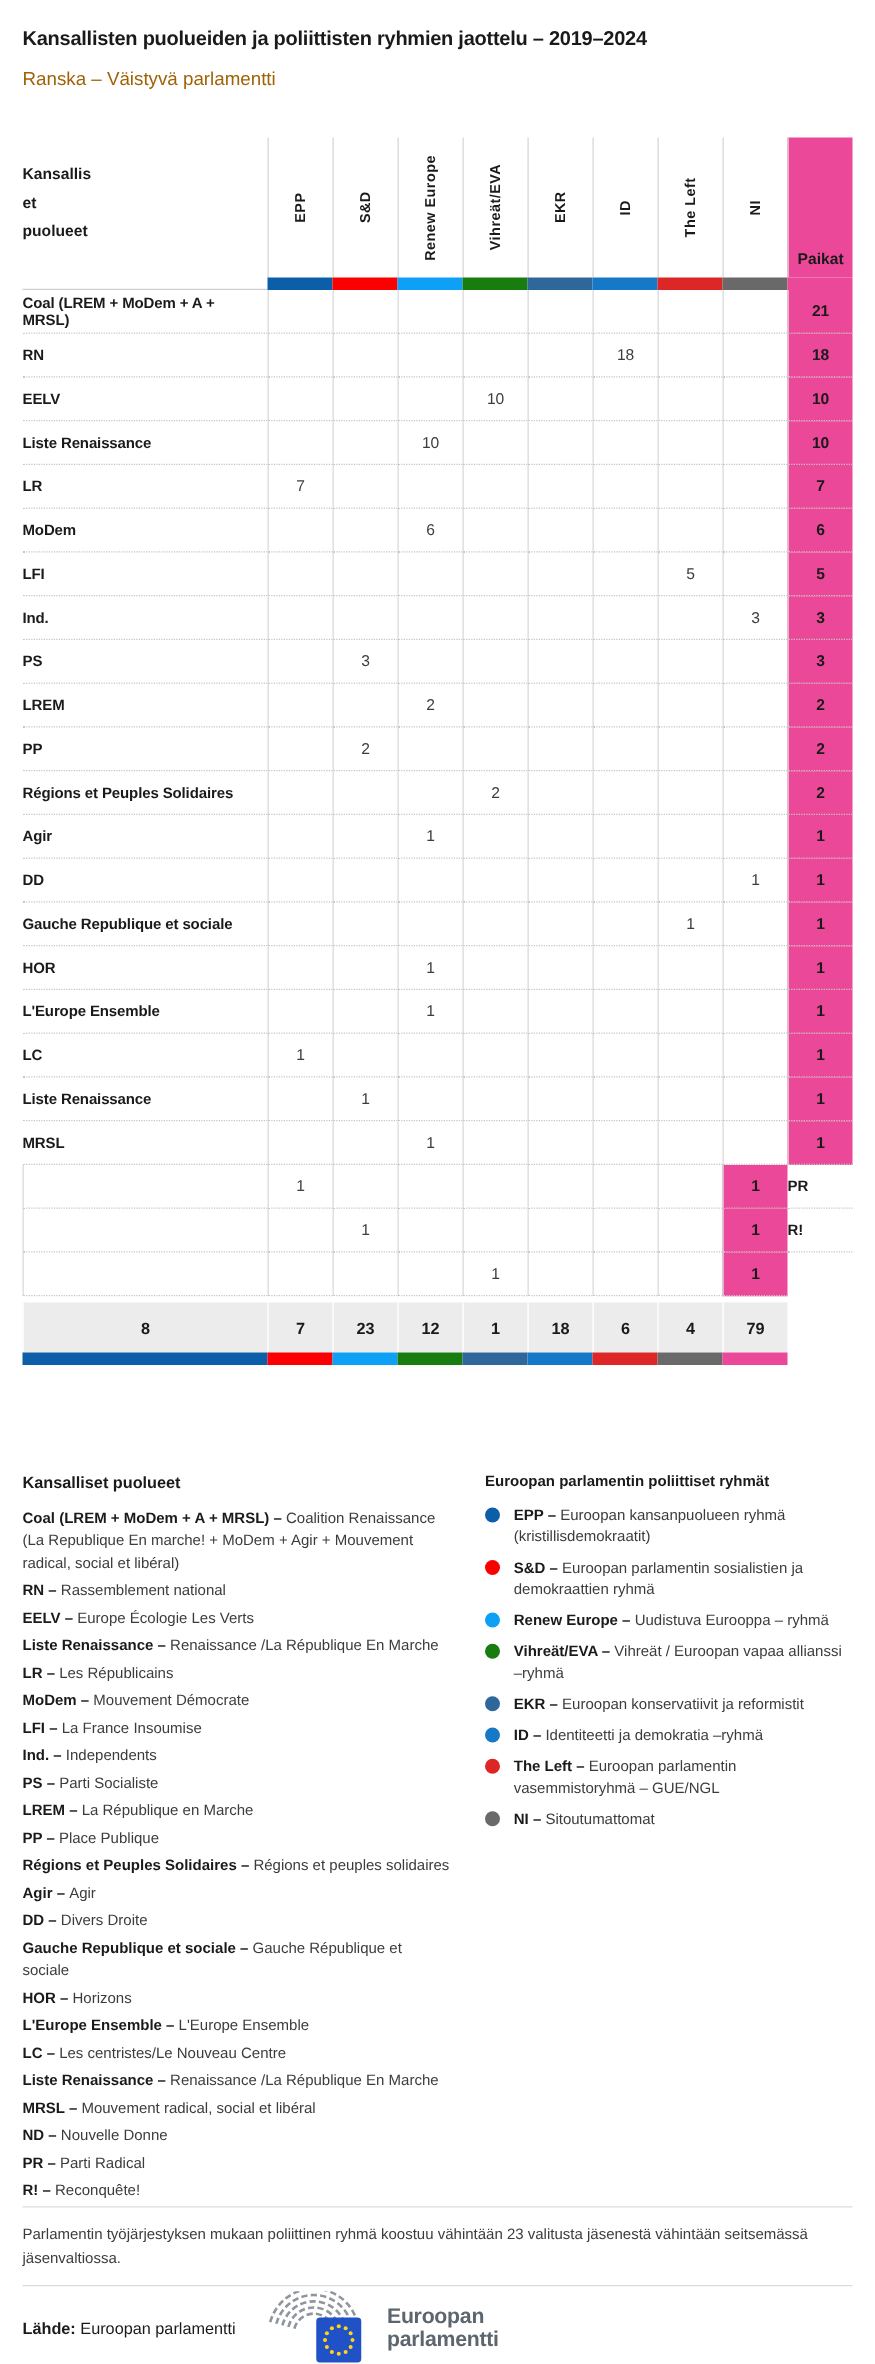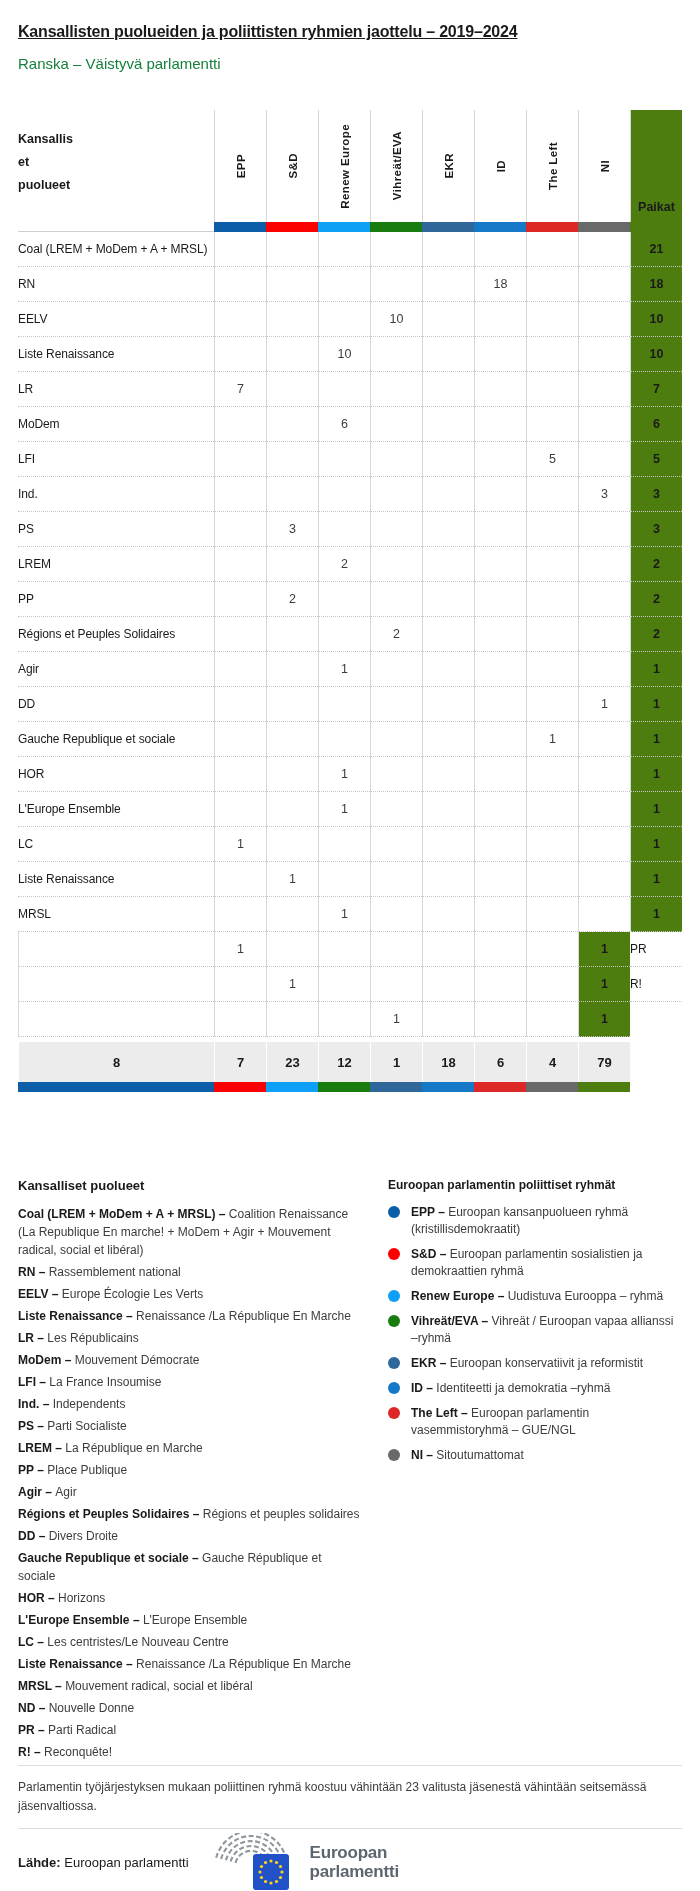--- a/index.html
+++ b/index.html
@@ -1,31 +1,31 @@
 <!DOCTYPE html>
 <html><head>
 <meta charset="utf-8">
 <style>
   html,body{margin:0;padding:0;background:#fff;}
   body{width:700px;height:1891px;overflow:hidden;font-family:"Liberation Sans",sans-serif;color:#1a1a1a;}
   .page{padding:14px 18px 0 18px;}
-  .title{font-size:16px;font-weight:bold;margin-top:9px;letter-spacing:-0.2px;text-decoration:underline;}
-  .subtitle{font-size:15px;margin-top:14px;color:#15803d;}
+  .title{font-size:16px;font-weight:bold;margin-top:9px;letter-spacing:-0.2px;}
+  .subtitle{font-size:15px;margin-top:14px;color:#a16207;}
   
   .grid{margin-top:38px;display:grid;grid-template-columns:196px repeat(9,52px);width:664px;}
   .c{position:relative;box-sizing:border-box;}
   .hlabel{height:112px;display:flex;flex-direction:column;justify-content:center;padding-bottom:8px;font-weight:bold;font-size:12.5px;line-height:23px;}
   .vhead{border-left:1px solid #d6d6d6;display:flex;align-items:center;justify-content:center;height:112px;}
   .vhead span{writing-mode:vertical-rl;transform:rotate(180deg);font-weight:bold;font-size:11.5px;letter-spacing:.4px;white-space:nowrap;}
   .phead{display:flex;align-items:flex-end;justify-content:center;padding-bottom:8px;font-weight:bold;font-size:12.5px;border-left:1px solid #d6d6d6;height:112px;}
-  .seatsbg{background:#4d7c0f;}
+  .seatsbg{background:#ec4899;}
   .barlab{height:10px;border-bottom:1px solid #cfcfcf;}
   .barlab2{height:10px;}
   .bar{height:10px;}
-  .rl{height:35px;display:flex;align-items:center;font-weight:normal;font-size:12px;letter-spacing:-0.1px;border-bottom:1px dotted #c6c6c6;padding-right:4px;}
+  .rl{height:35px;display:flex;align-items:center;font-weight:bold;font-size:12px;letter-spacing:-0.1px;border-bottom:1px dotted #c6c6c6;padding-right:4px;}
   .rv{height:35px;display:flex;align-items:center;justify-content:center;font-size:12.5px;color:#3d3d3d;border-left:1px solid #d9d9d9;border-bottom:1px dotted #c6c6c6;}
   .rs{height:35px;display:flex;align-items:center;justify-content:center;font-weight:bold;font-size:12.5px;border-left:1px solid #d9d9d9;border-bottom:1px dotted #c6c6c6;}
   .tlab{height:40px;}
   .tv{height:40px;background:#ececec;border-left:1px solid #fff;display:flex;align-items:center;justify-content:center;font-weight:bold;font-size:13px;}
   
   .legends{display:flex;margin-top:86px;gap:26px;}
   .legend-left{width:344px;flex:0 0 344px;}
   .legend-right{flex:1;}
   .lg-head{font-weight:bold;font-size:13px;margin-bottom:12px;}
   .lg-head2{font-weight:bold;font-size:12px;margin-bottom:12px;}
@@ -353,22 +353,22 @@
           <div class="pl-item"><b>RN – </b><span>Rassemblement national</span></div>
           <div class="pl-item"><b>EELV – </b><span>Europe Écologie Les Verts</span></div>
           <div class="pl-item"><b>Liste Renaissance – </b><span>Renaissance /La République En Marche</span></div>
           <div class="pl-item"><b>LR – </b><span>Les Républicains</span></div>
           <div class="pl-item"><b>MoDem – </b><span>Mouvement Démocrate</span></div>
           <div class="pl-item"><b>LFI – </b><span>La France Insoumise</span></div>
           <div class="pl-item"><b>Ind. – </b><span>Independents</span></div>
           <div class="pl-item"><b>PS – </b><span>Parti Socialiste</span></div>
           <div class="pl-item"><b>LREM – </b><span>La République en Marche</span></div>
           <div class="pl-item"><b>PP – </b><span>Place Publique</span></div>
+          <div class="pl-item"><b>Régions et Peuples Solidaires – </b><span>Régions et peuples solidaires</span></div>
           <div class="pl-item"><b>Agir – </b><span>Agir</span></div>
-          <div class="pl-item"><b>Régions et Peuples Solidaires – </b><span>Régions et peuples solidaires</span></div>
           <div class="pl-item"><b>DD – </b><span>Divers Droite</span></div>
           <div class="pl-item"><b>Gauche Republique et sociale – </b><span>Gauche République et sociale</span></div>
           <div class="pl-item"><b>HOR – </b><span>Horizons</span></div>
           <div class="pl-item"><b>L'Europe Ensemble – </b><span>L'Europe Ensemble</span></div>
           <div class="pl-item"><b>LC – </b><span>Les centristes/Le Nouveau Centre</span></div>
           <div class="pl-item"><b>Liste Renaissance – </b><span>Renaissance /La République En Marche</span></div>
           <div class="pl-item"><b>MRSL – </b><span>Mouvement radical, social et libéral</span></div>
           <div class="pl-item"><b>ND – </b><span>Nouvelle Donne</span></div>
           <div class="pl-item"><b>PR – </b><span>Parti Radical</span></div>
           <div class="pl-item"><b>R! – </b><span>Reconquête!</span></div>

